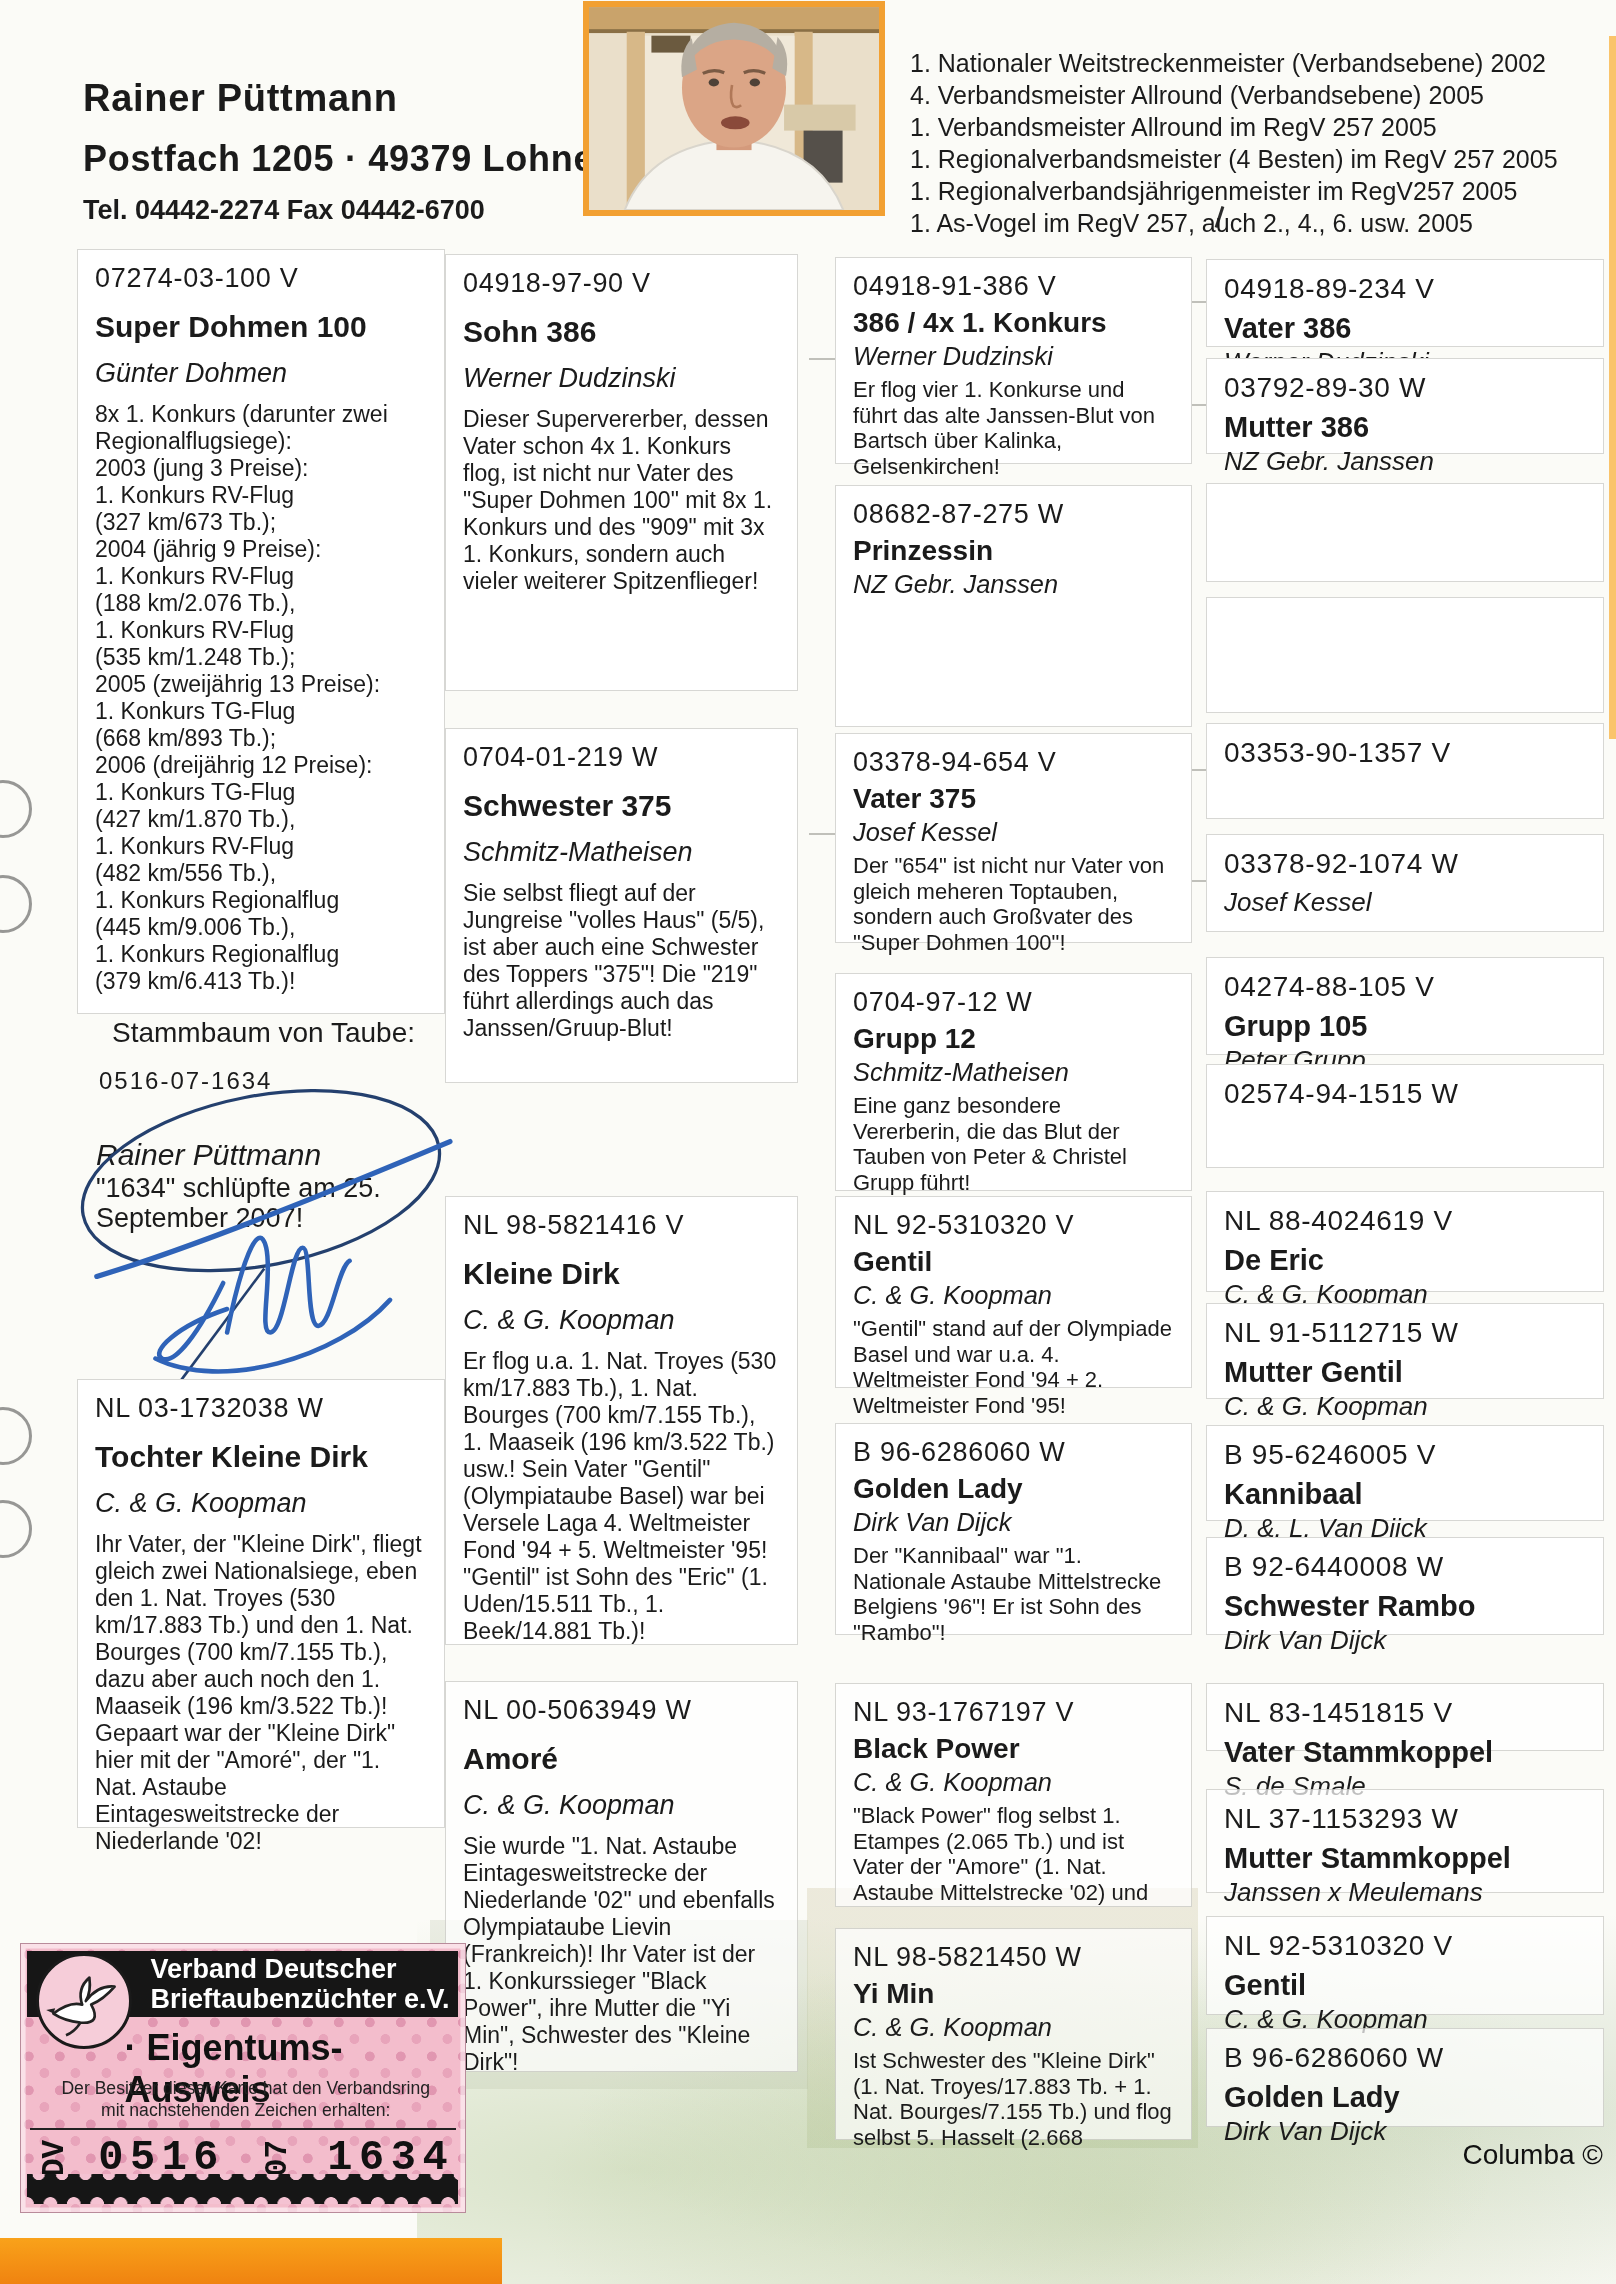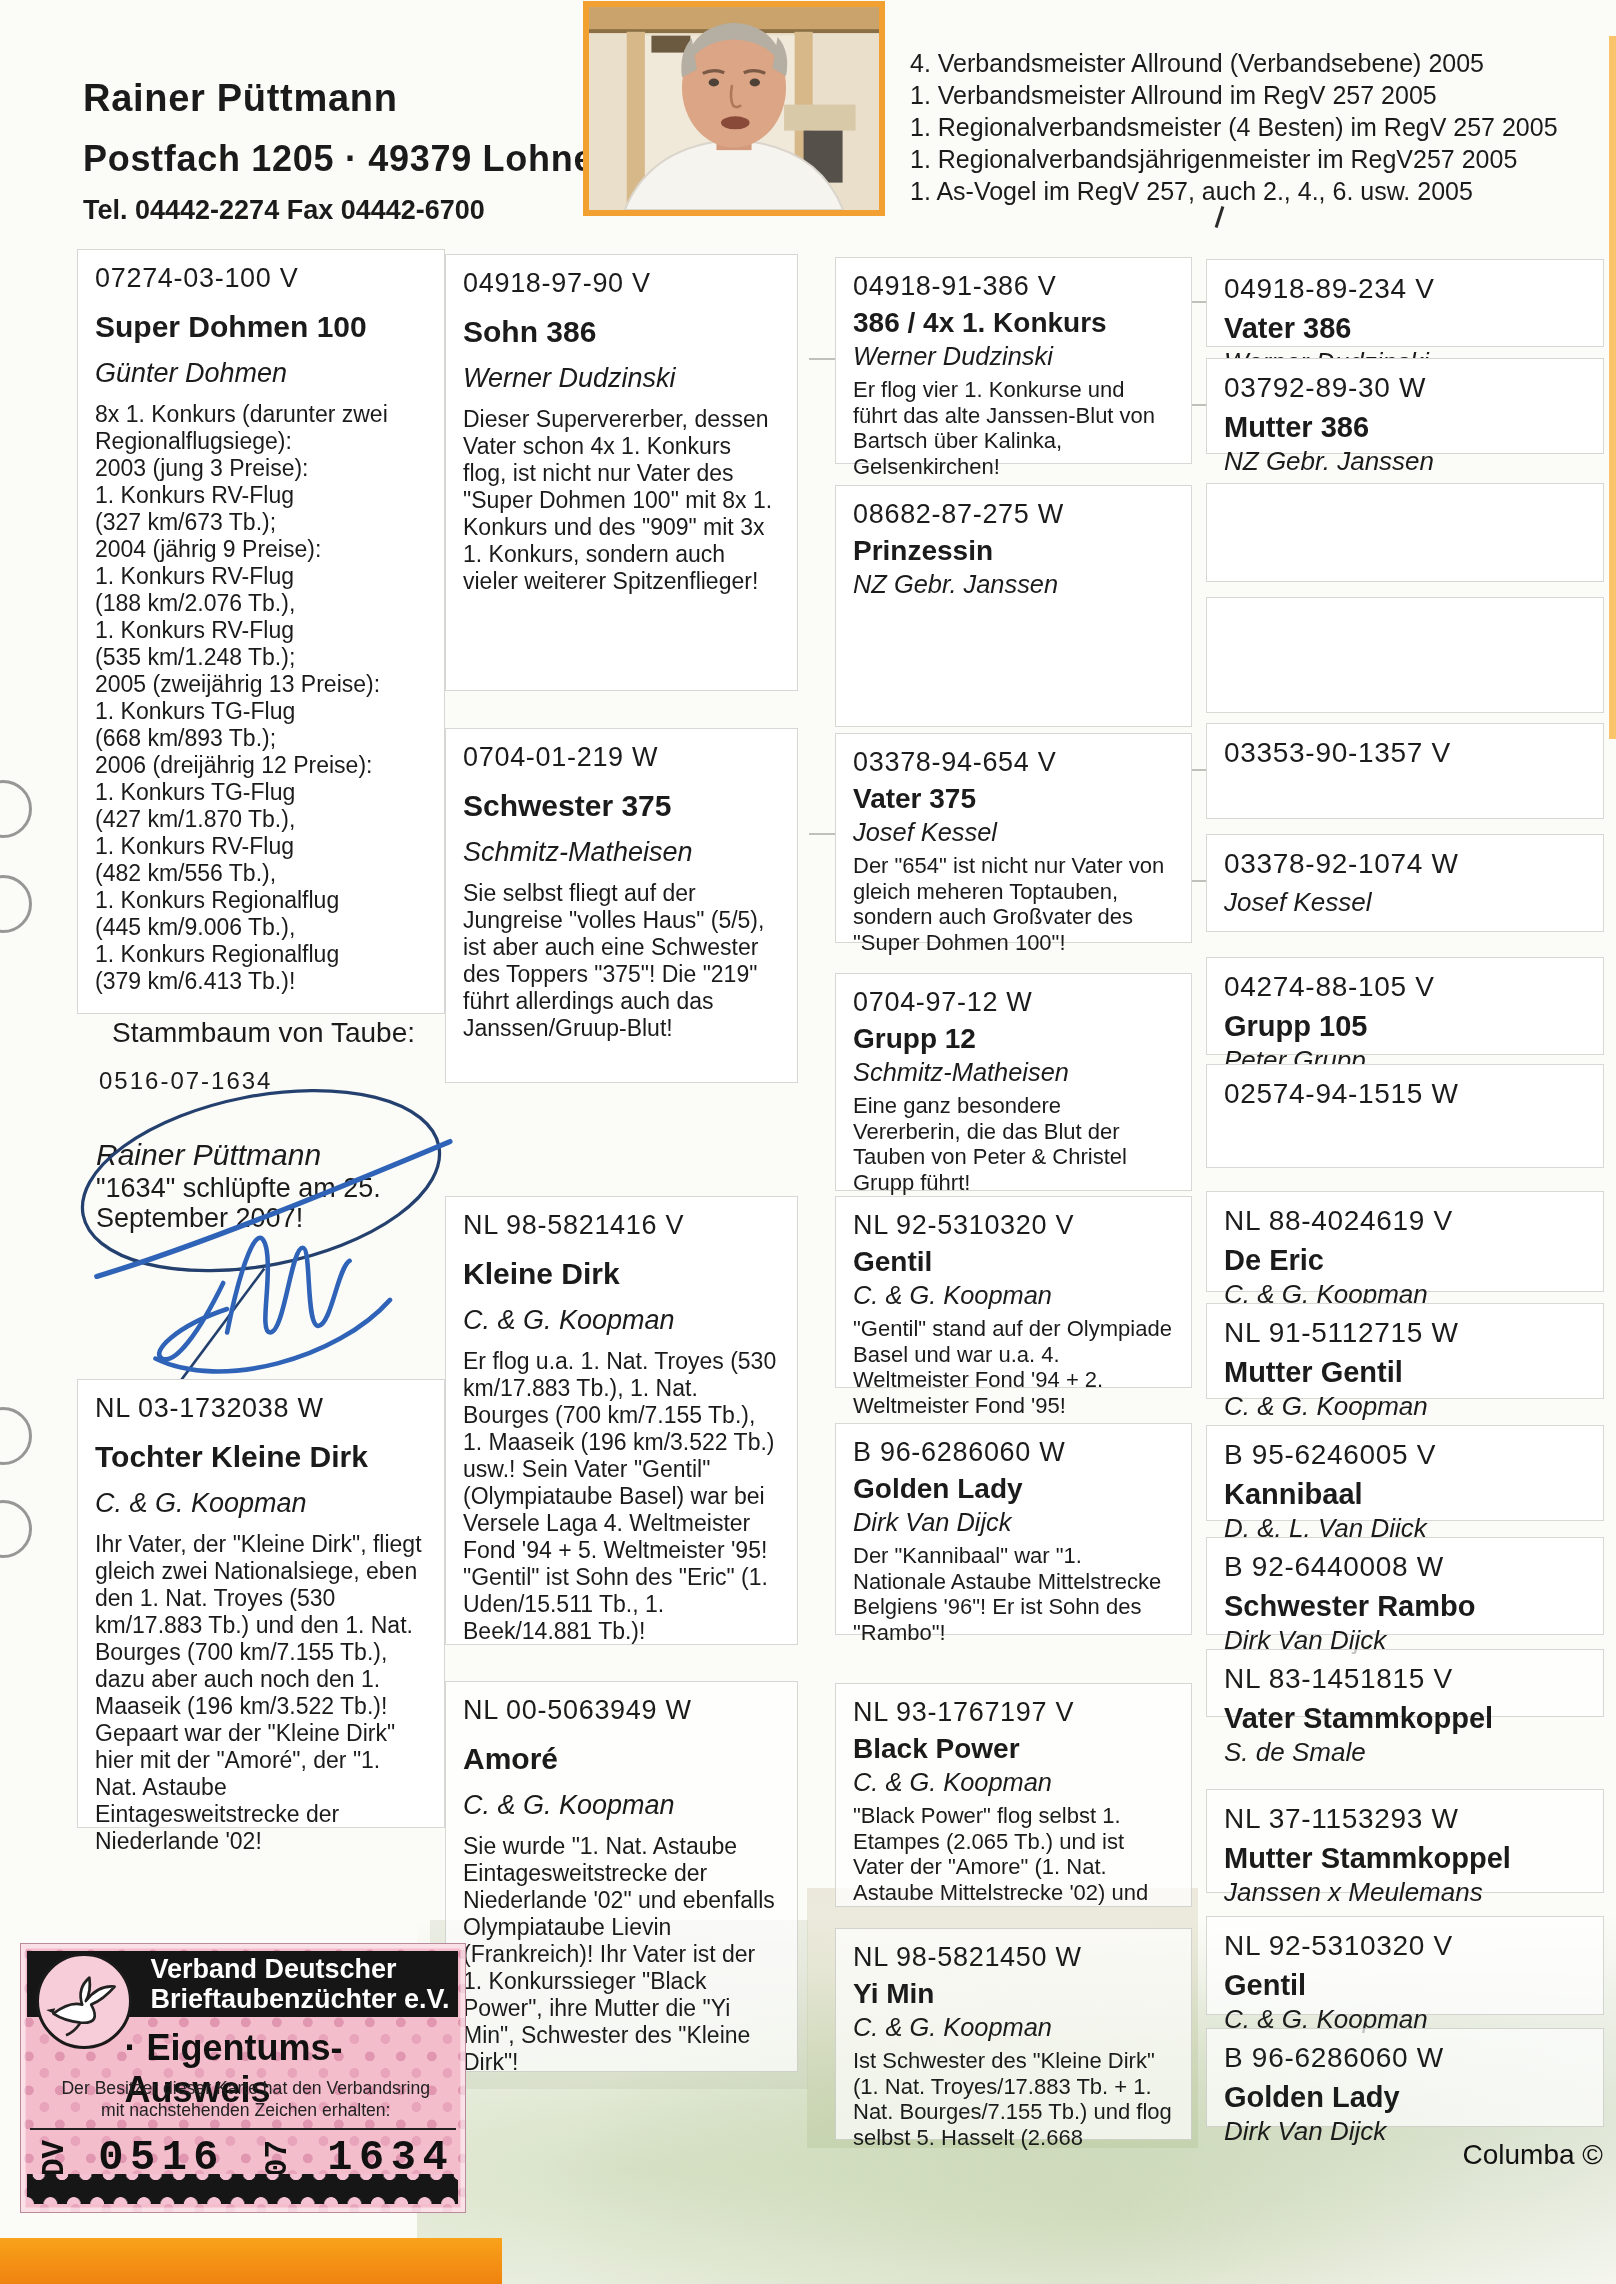--- a/index.html
+++ b/index.html
@@ -132,20 +132,21 @@
       <path d="M175,102 Q192,94 208,101" stroke="#7a5a44" stroke-width="5" fill="none"></path>
       <path d="M238,101 Q254,94 271,102" stroke="#7a5a44" stroke-width="5" fill="none"></path>
       <ellipse cx="192" cy="116" rx="8" ry="6" fill="#4e4238"></ellipse>
       <ellipse cx="255" cy="116" rx="8" ry="6" fill="#4e4238"></ellipse>
       <path d="M220,120 Q216,142 222,152 Q228,156 234,151" stroke="#b07858" stroke-width="4" fill="none"></path>
       <ellipse cx="225" cy="178" rx="22" ry="10" fill="#8a4a3a"></ellipse>
     </svg>
   </div>
 
   <div class="abs ach">
+    <div>1. Nationaler Weitstreckenmeister (Verbandsebene) 2002</div>
     <div>4. Verbandsmeister Allround (Verbandsebene) 2005</div>
     <div>1. Verbandsmeister Allround im RegV 257 2005</div>
     <div>1. Regionalverbandsmeister (4 Besten) im RegV 257 2005</div>
     <div>1. Regionalverbandsjährigenmeister im RegV257 2005</div>
     <div>1. As-Vogel im RegV 257, auch 2., 4., 6. usw. 2005</div>
   </div>
 
   <div class="pbox c1 roomy" style="top:249px;height:765px;">
     <div class="ring">07274-03-100 V</div>
     <div class="pname">Super Dohmen 100</div>
@@ -315,21 +316,21 @@
   <div class="pbox c4 tiny" style="top:1425px;height:96px;">
     <div class="ring">B 95-6246005 V</div>
     <div class="pname">Kannibaal</div>
     <div class="owner">D. &amp;. L. Van Dijck</div>
   </div>
   <div class="pbox c4 tiny" style="top:1537px;height:98px;">
     <div class="ring">B 92-6440008 W</div>
     <div class="pname">Schwester Rambo</div>
     <div class="owner">Dirk Van Dijck</div>
   </div>
-  <div class="pbox c4 tiny translucent" style="top:1649px;height:68px;">
+  <div class="pbox c4 tiny translucent" style="top:1683px;height:68px;">
     <div class="ring">NL 83-1451815 V</div>
     <div class="pname">Vater Stammkoppel</div>
     <div class="owner">S. de Smale</div>
   </div>
   <div class="pbox c4 tiny translucent" style="top:1789px;height:104px;">
     <div class="ring">NL 37-1153293 W</div>
     <div class="pname">Mutter Stammkoppel</div>
     <div class="owner">Janssen x Meulemans</div>
   </div>
   <div class="pbox c4 tiny translucent" style="top:1916px;height:99px;">

